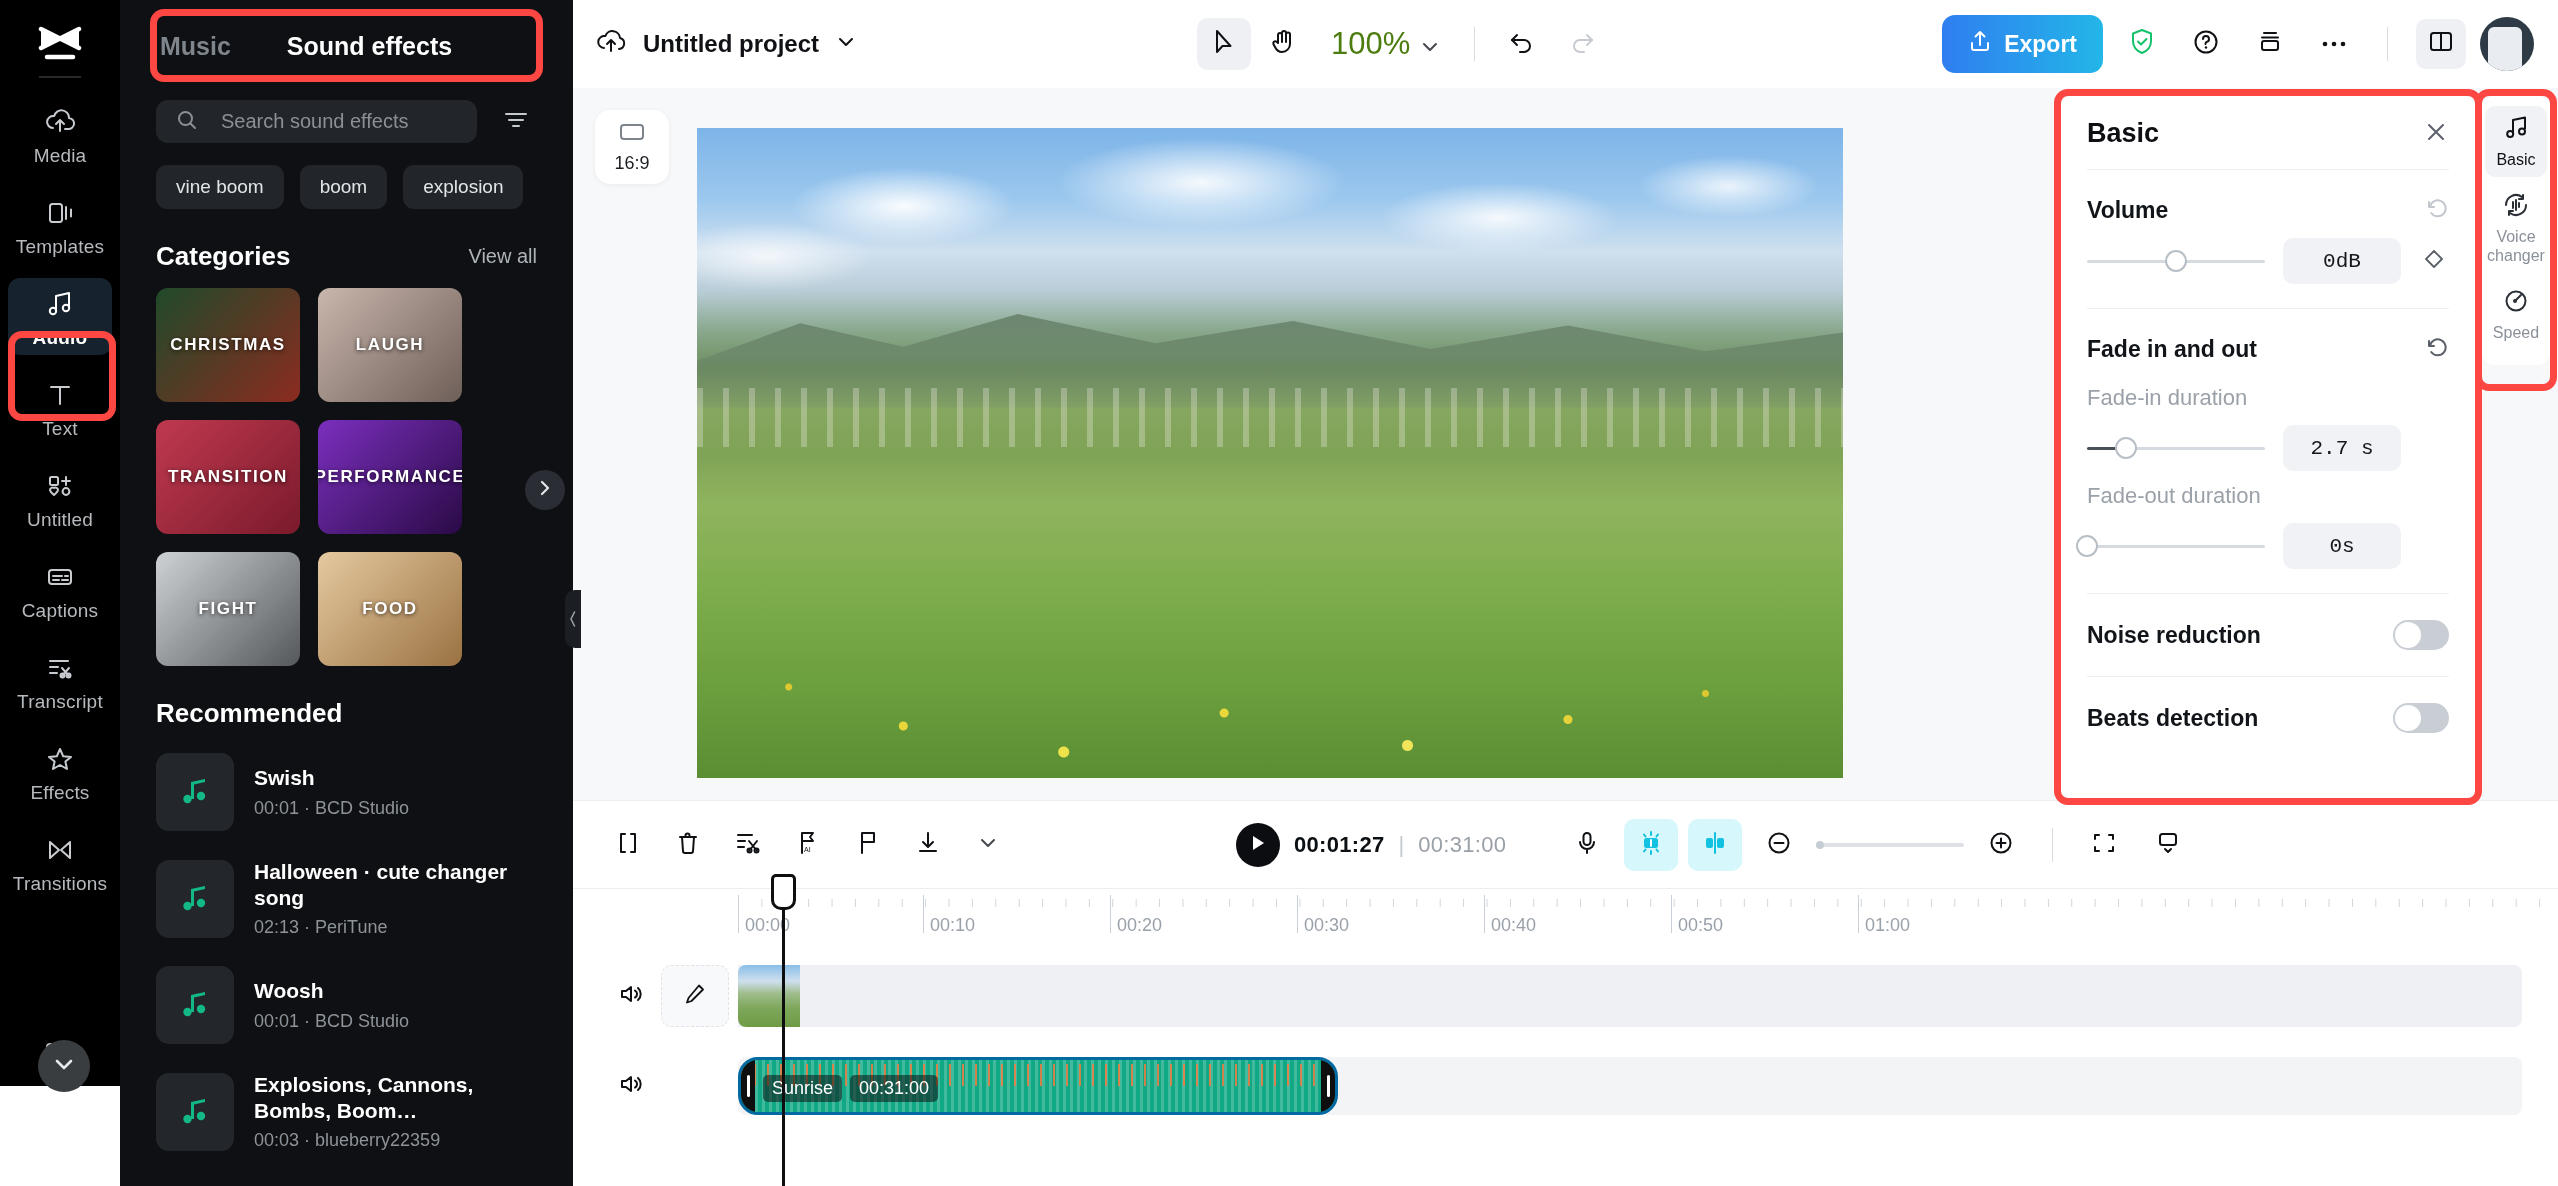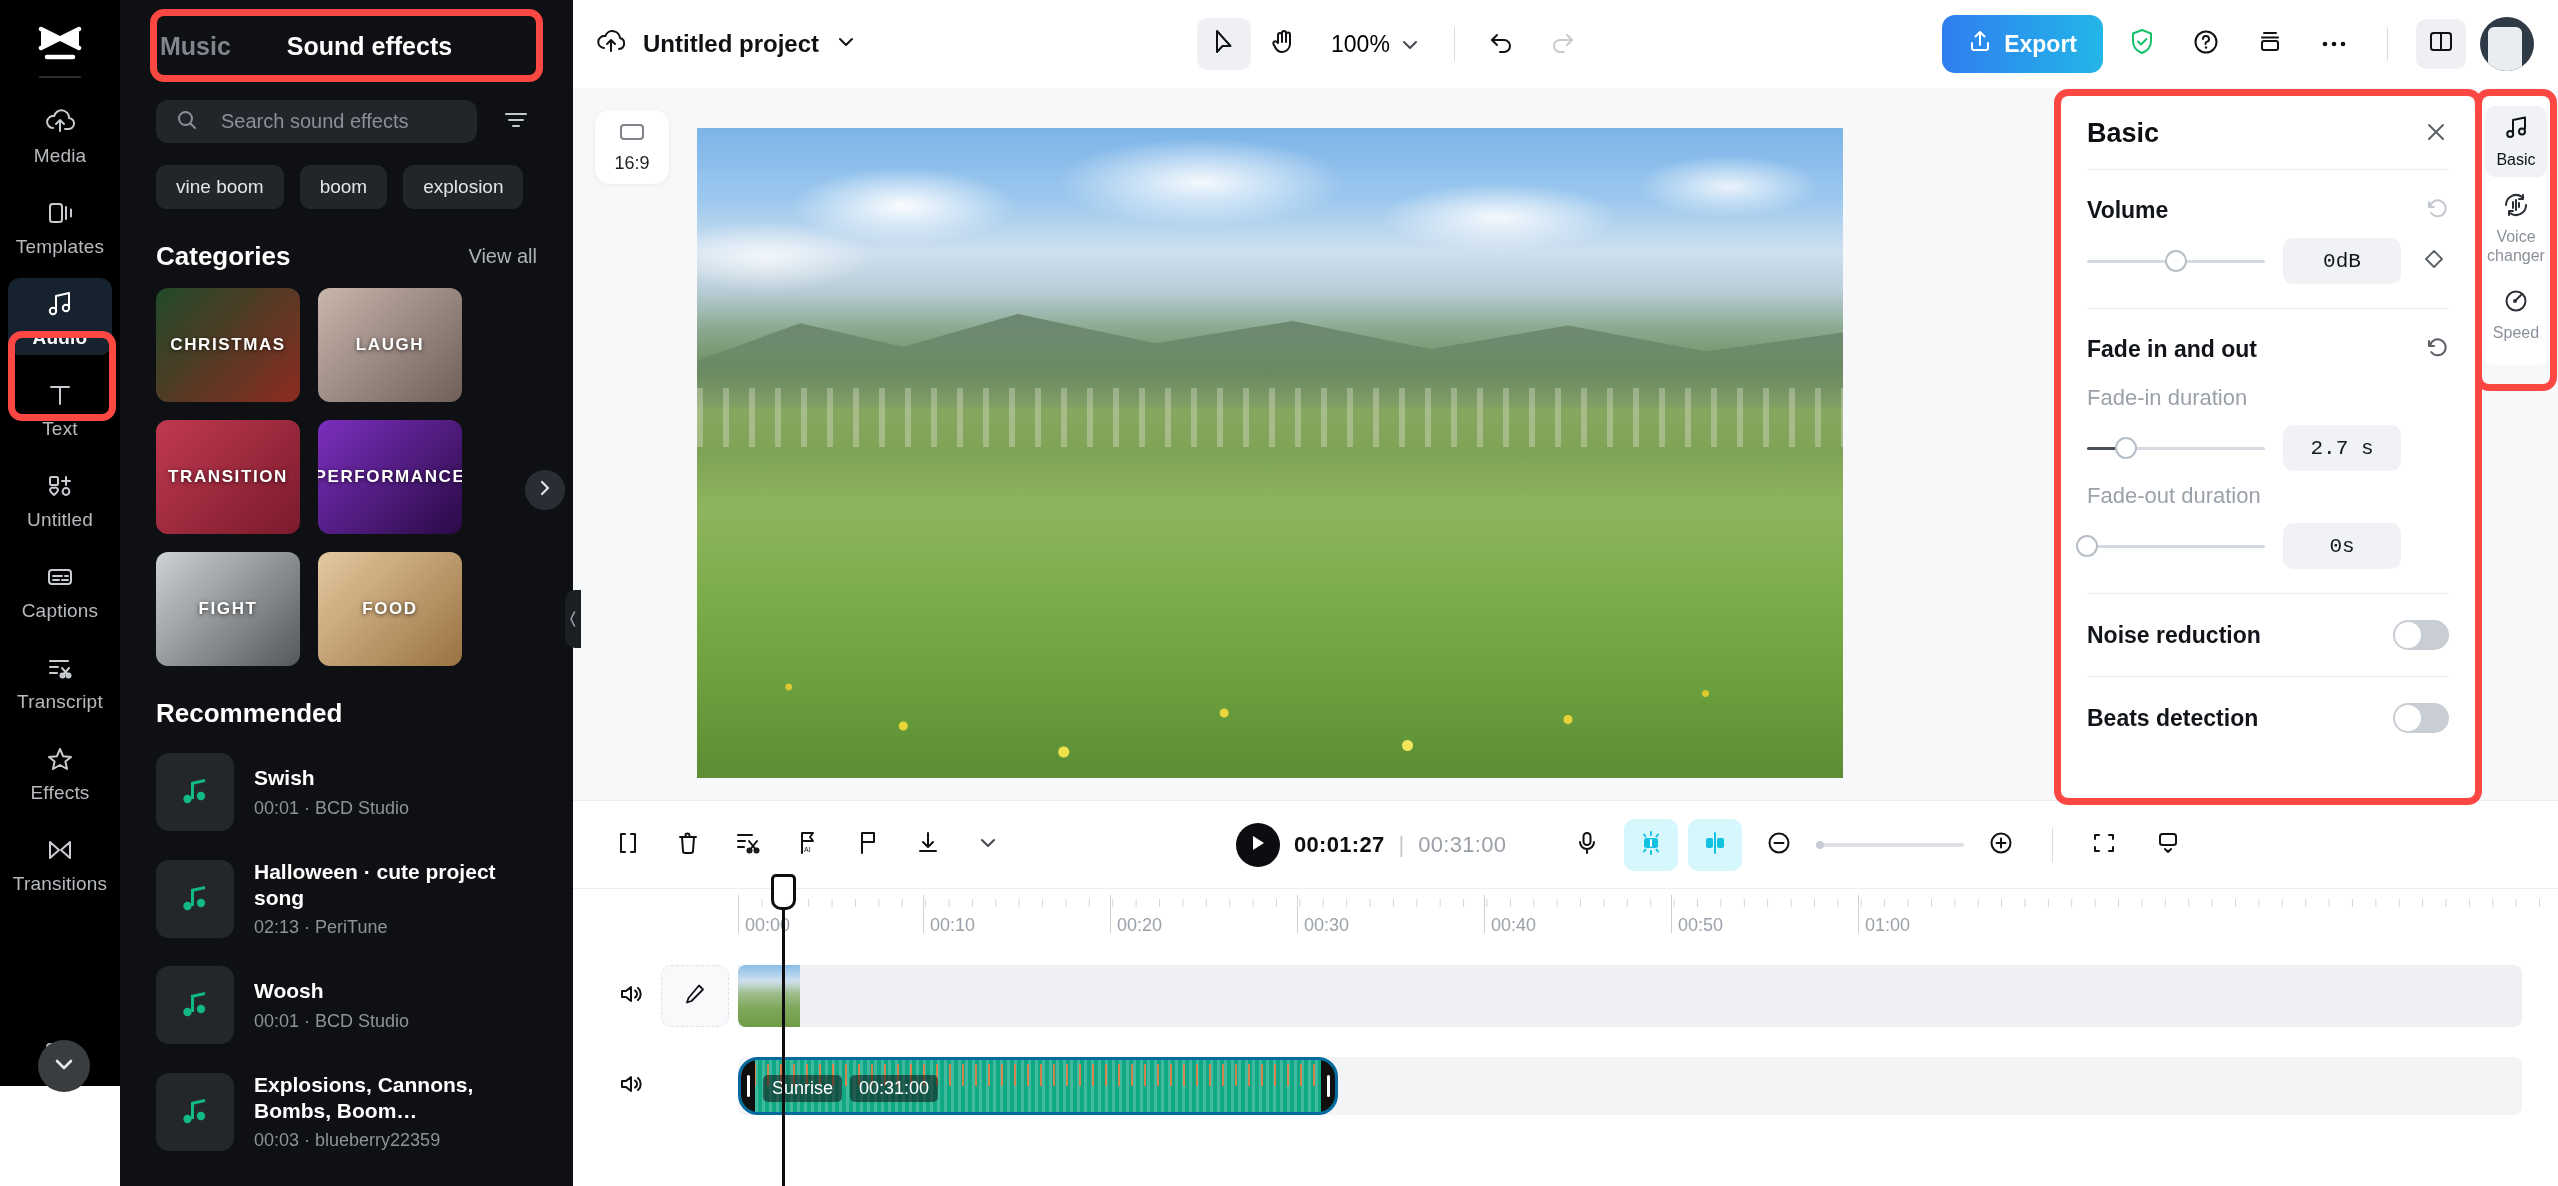--- a/index.html
+++ b/index.html
@@ -120,21 +120,21 @@
   .main { position:absolute; left: 573px; top:0; right: 0; height: 1186px; background:#f7f8fa; }
 
   .topbar { height: 88px; display:flex; align-items:center; padding: 0 24px 0 22px; background:#ffffff; }
   .tb-left { display:flex; align-items:center; gap: 16px; }
   .tb-title { font-size: 24px; font-weight:700; color:#0f1114; }
   .tb-center { display:flex; align-items:center; gap: 6px; margin-left: 340px; }
   .tool-btn { width: 54px; height: 52px; border-radius: 11px; display:flex;
      align-items:center; justify-content:center; cursor:pointer; }
   .tool-btn.sel { background:#eef0f3; }
   .zoom-pill { display:flex; align-items:center; gap: 10px; padding: 0 14px; cursor:pointer; }
-  .zoom-pill span { font-size: 23px; color:#000000; font-weight:500; }
+  .zoom-pill span { font-size: 31px; color:#4d7c0f; font-weight:500; }
   .vdiv { width:1px; height: 34px; background:#d9dde2; margin: 0 14px; }
   .tb-right { margin-left:auto; display:flex; align-items:center; gap: 14px; }
   .export-btn {
     display:flex; align-items:center; gap: 12px; height: 58px; padding: 0 26px;
     border-radius: 13px; color:#fff; font-size: 23px; font-weight:700; cursor:pointer;
     background: linear-gradient(90deg,#2f7ef0 0%, #23b6e8 100%);
   }
   .icon-btn { width: 50px; height:50px; display:flex;align-items:center;justify-content:center;
       cursor:pointer; border-radius:10px; }
   .icon-btn.sel { background:#eef0f3; }
@@ -510,21 +510,21 @@
 
       <div class="rec-item">
         <div class="rec-thumb">
           <svg width="36" height="34" viewBox="0 0 36 34" fill="#12b886">
             <path d="M14 24V7l14-3v3l-11 2.4V24z"></path>
               <circle cx="10.5" cy="24" r="4.2"></circle>
               <circle cx="24" cy="21" r="4.2"></circle>
           </svg>
         </div>
         <div class="rec-meta">
-          <div class="rec-name">Halloween · cute project song</div>
+          <div class="rec-name">Halloween · cute changer song</div>
           <div class="rec-sub">
             <span>02:13</span> · <span>PeriTune</span>
           </div>
         </div>
       </div>
 
       <div class="rec-item">
         <div class="rec-thumb">
           <svg width="36" height="34" viewBox="0 0 36 34" fill="#12b886">
             <path d="M14 24V7l14-3v3l-11 2.4V24z"></path>

